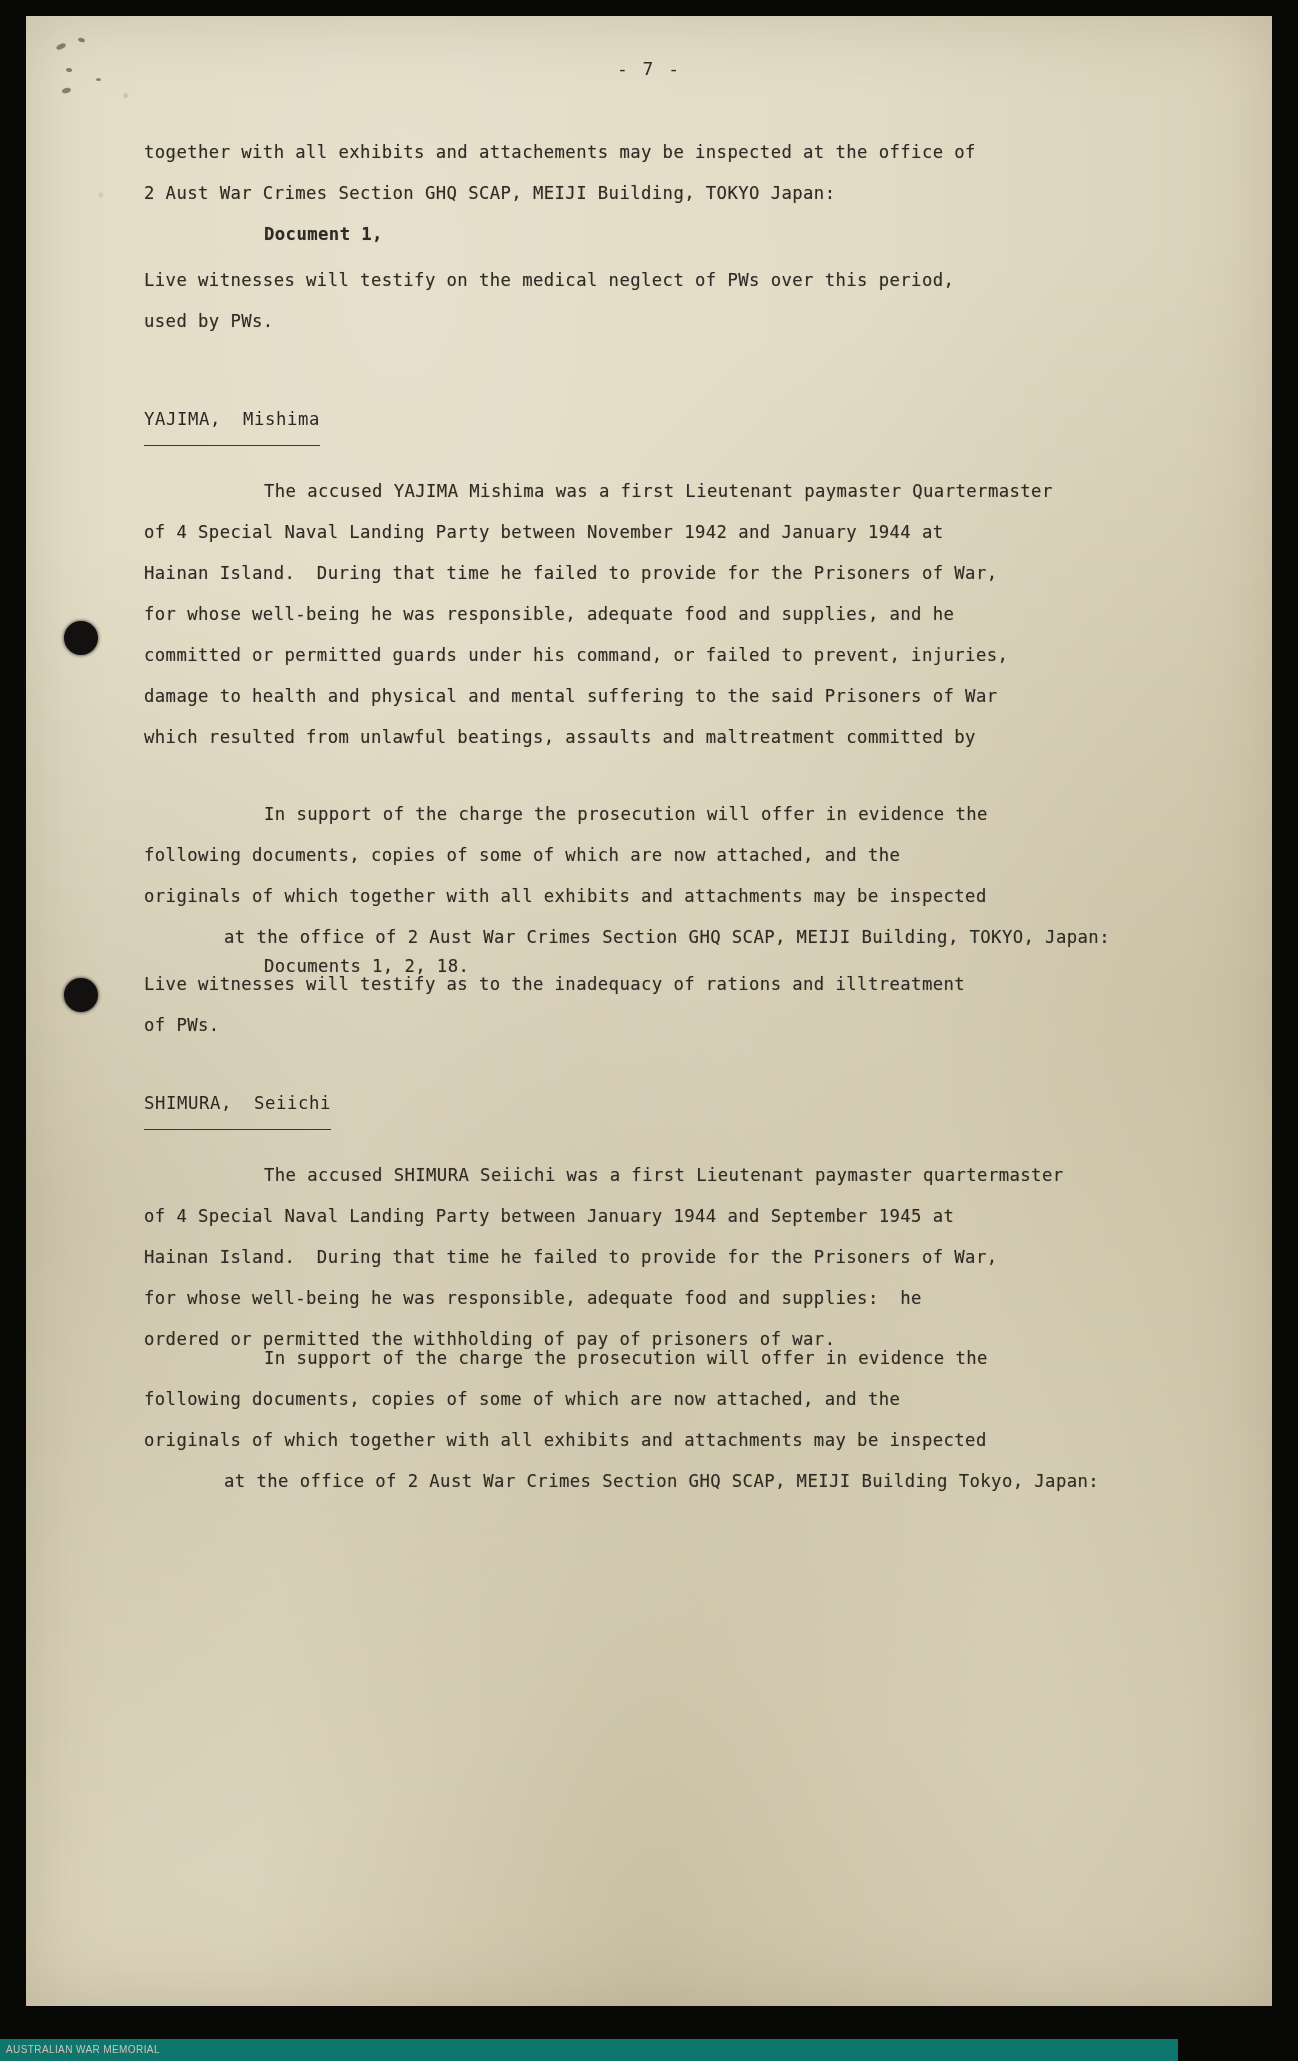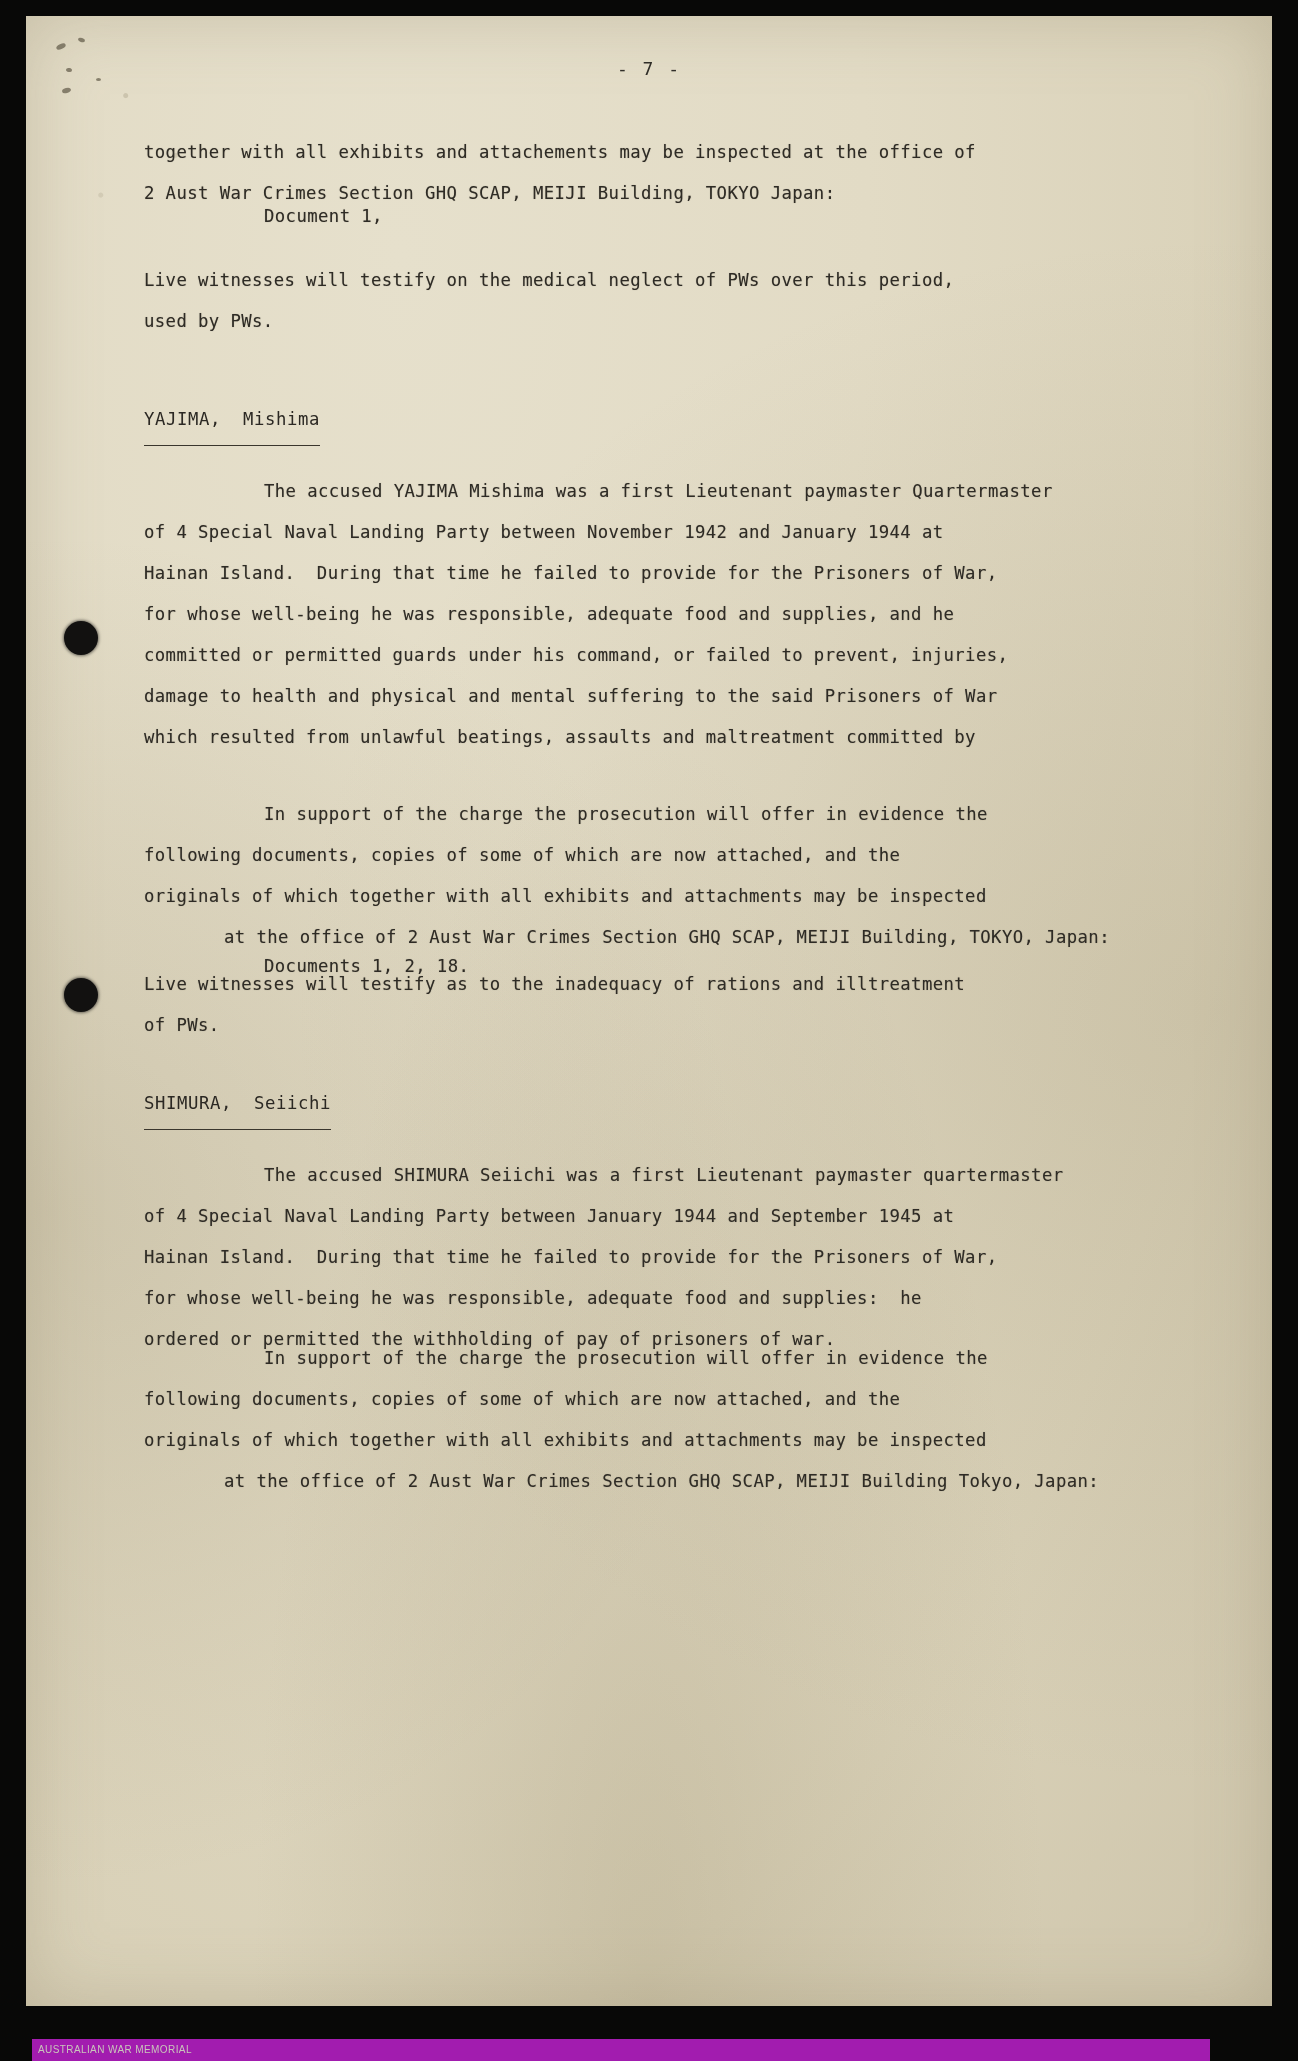--- a/index.html
+++ b/index.html
@@ -117,26 +117,25 @@
     white-space: pre;
   }
 
   
   #footer-bar {
     position: absolute;
     left: 0;
     bottom: 0;
     width: 1178px;
     height: 22px;
-    background: #a21caf;
+    background: #0f766e;
     color: #c9c5bb;
     font-family: "Liberation Sans", sans-serif;
     font-size: 10px;
     letter-spacing: 0.4px;
-    margin-left: 32px;
   }
   #footer-left {
     position: absolute;
     left: 6px;
     top: 5px;
   }
   #footer-right {
     position: absolute;
     right: 8px;
     top: 21px;
@@ -161,21 +160,21 @@
 
   <div id="doc-body">
 
     <div class="page-number">- 7 -</div>
 
     <div class="para" style="top:116px;">
       <span class="line">together with all exhibits and attachements may be inspected at the office of</span>
       <span class="line">2 Aust War Crimes Section GHQ SCAP, MEIJI Building, TOKYO Japan:</span>
     </div>
 
-    <div class="para" style="top:180px;">
+    <div class="para" style="top:198px;font-weight:bold;">
       <span class="line indent1">Document 1,</span>
     </div>
 
     <div class="para" style="top:244px;">
       <span class="line">Live witnesses will testify on the medical neglect of PWs over this period,</span>
       <span class="line">used by PWs.</span>
     </div>
 
     <div class="heading" style="top:393px;">YAJIMA,  Mishima</div>
 

